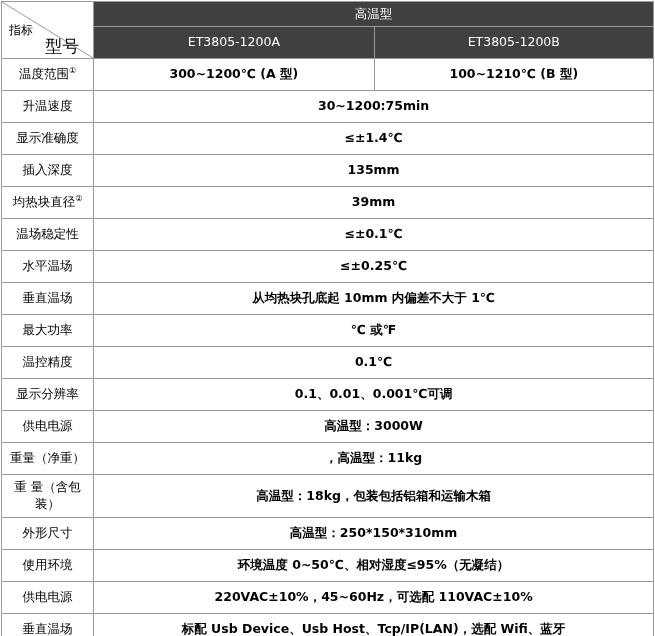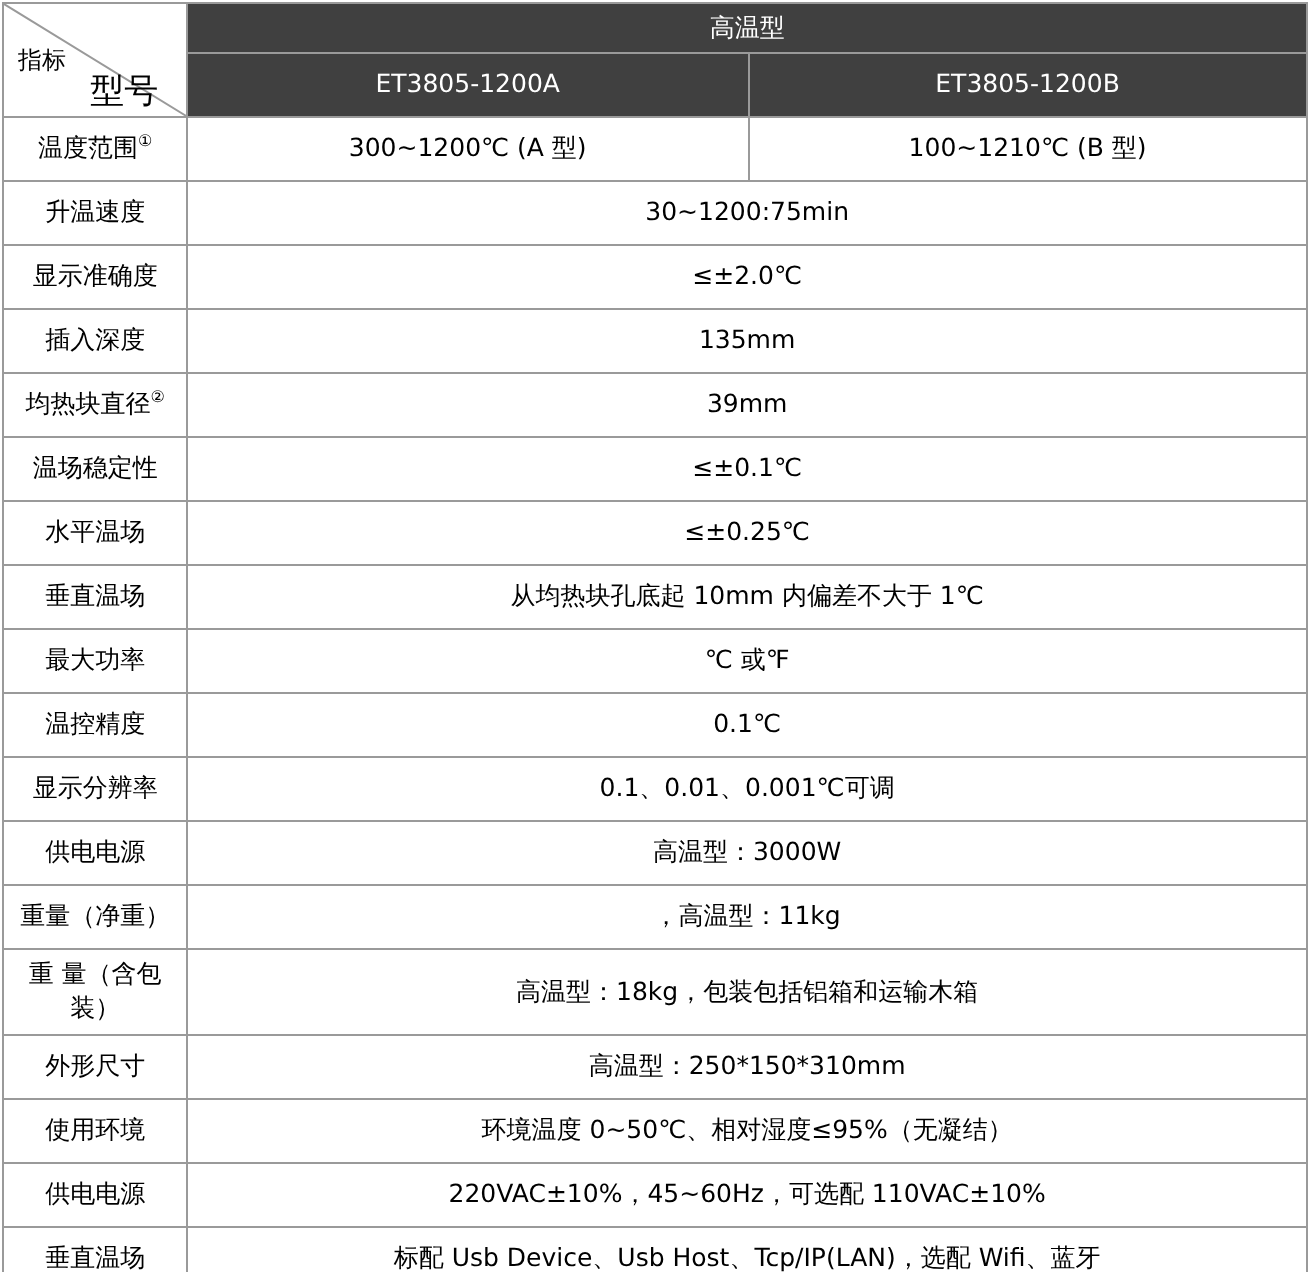--- a/index.html
+++ b/index.html
@@ -66,21 +66,21 @@
     right: 14px;
     top: 4px;
     font-size: 17px;
     margin-top: 29px;
   }
   .sup {
     font-size: 8px;
     vertical-align: super;
   }
   .tall2 { height: 42px; }
-  .val { height: 31px; }
+  .val { height: 31px; font-weight: bold; }
 </style>
 </head>
 <body>
 
 <table class="spec-table">
   <colgroup>
     <col style="width:92px">
     <col style="width:280px">
     <col style="width:279px">
   </colgroup>
@@ -103,21 +103,21 @@
         <td class="row-label"><span>温度范围</span><span class="sup">①</span></td>
         <td class="val">300~1200℃ (A 型)</td>
         <td class="val">100~1210℃ (B 型)</td>
       </tr>
       <tr>
         <td class="row-label"><span>升温速度</span></td>
         <td class="val" colspan="2">30~1200:75min</td>
       </tr>
       <tr>
         <td class="row-label"><span>显示准确度</span></td>
-        <td class="val" colspan="2">≤±2.0℃</td>
+        <td class="val" colspan="2">≤±1.4℃</td>
       </tr>
       <tr>
         <td class="row-label"><span>插入深度</span></td>
         <td class="val" colspan="2">135mm</td>
       </tr>
       <tr>
         <td class="row-label"><span>均热块直径</span><span class="sup">②</span></td>
         <td class="val" colspan="2">39mm</td>
       </tr>
       <tr>

